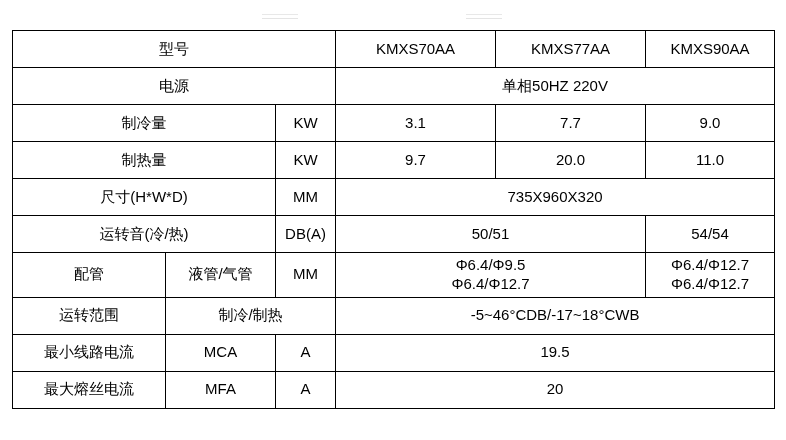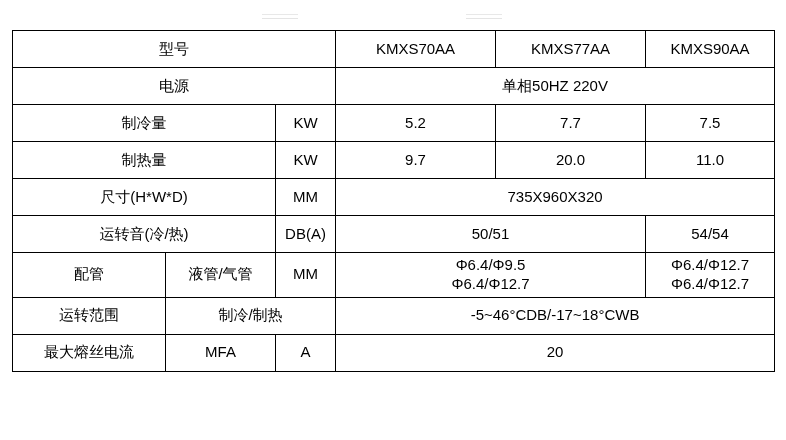--- a/index.html
+++ b/index.html
@@ -84,23 +84,23 @@
           <td>KMXS77AA</td>
           <td>KMXS90AA</td>
         </tr>
         <tr>
           <td colspan="3">电源</td>
           <td colspan="3">单相50HZ  220V</td>
         </tr>
         <tr>
           <td colspan="2">制冷量</td>
           <td>KW</td>
-          <td>5.2</td>
+          <td>3.1</td>
           <td>7.7</td>
-          <td>7.5</td>
+          <td>9.0</td>
         </tr>
         <tr>
           <td colspan="2">制热量</td>
           <td>KW</td>
           <td>9.7</td>
           <td>20.0</td>
           <td>11.0</td>
         </tr>
         <tr>
           <td colspan="2">尺寸(H*W*D)</td>
@@ -119,20 +119,26 @@
           <td>MM</td>
           <td colspan="2" class="two-line">Φ6.4/Φ9.5<br>Φ6.4/Φ12.7</td>
           <td class="two-line">Φ6.4/Φ12.7<br>Φ6.4/Φ12.7</td>
         </tr>
         <tr>
           <td>运转范围</td>
           <td colspan="2">制冷/制热</td>
           <td colspan="3">-5~46°CDB/-17~18°CWB</td>
         </tr>
         <tr>
+          <td>最小线路电流</td>
+          <td>MCA</td>
+          <td>A</td>
+          <td colspan="3">19.5</td>
+        </tr>
+        <tr>
           <td>最大熔丝电流</td>
           <td>MFA</td>
           <td>A</td>
           <td colspan="3">20</td>
         </tr>
       </tbody>
   </table>
 
 </div>
 

